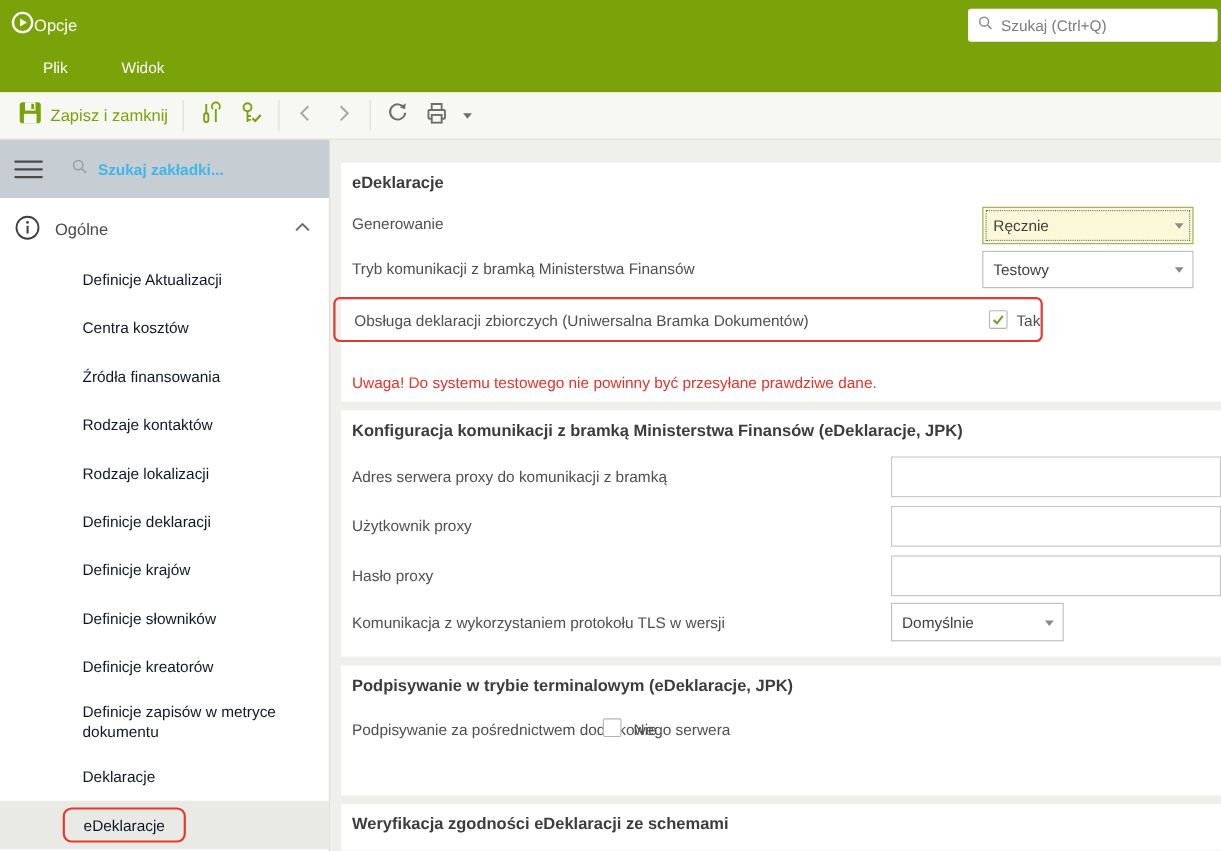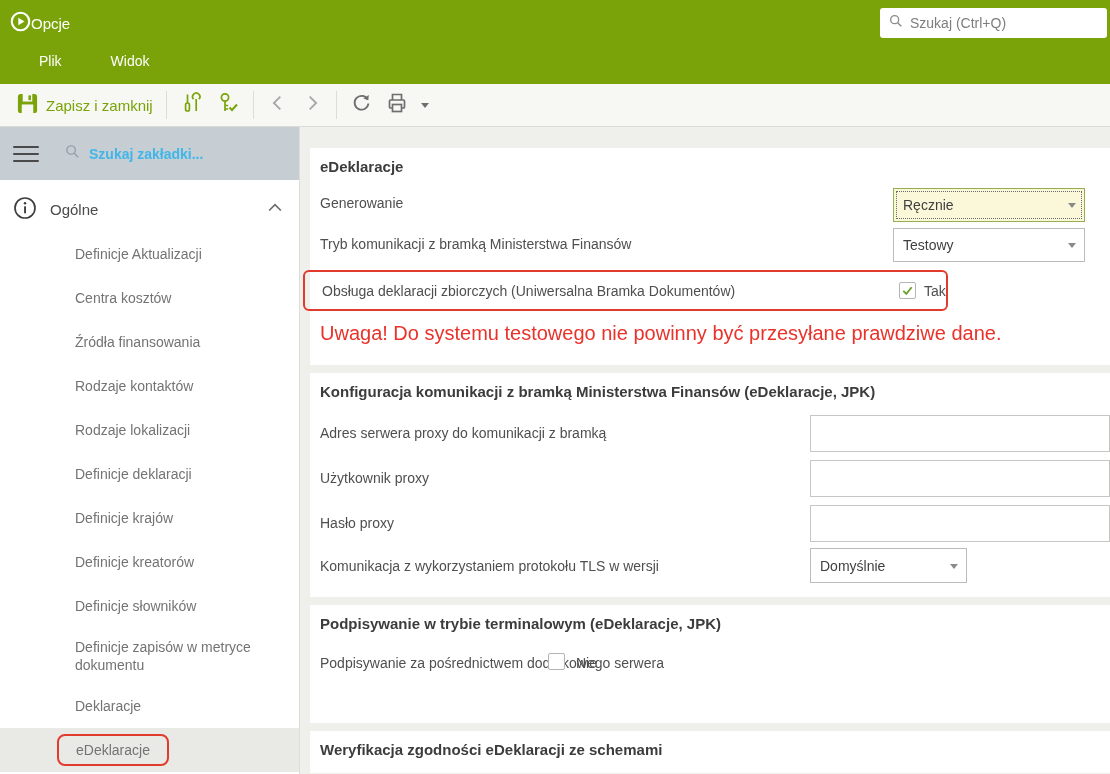--- a/index.html
+++ b/index.html
@@ -27,37 +27,37 @@
   .sb-header { height:53px; background:#c6cdd3; display:flex; align-items:center; }
   .sb-burger { margin-left:13px; width:26px; display:flex; flex-direction:column; gap:5px; padding:4px 0; }
   .sb-burger i { display:block; height:2px; background:#4a4a4a; border-radius:1px; }
   .sb-search { display:flex; align-items:center; gap:8px; margin-left:25px; }
   .sb-search input { border:none; outline:none; background:transparent; font-size:14px; width:150px; color:#6d28d9; font-family:"Liberation Sans",sans-serif;font-weight:bold; }
   .sb-search input::placeholder { color:#41b6e8; opacity:1; }
   .sb-group { height:45px; margin-top:7px; display:flex; align-items:center; }
   .sb-group .gicon { margin-left:13px; }
   .sb-group .glabel { margin-left:13px; font-size:15px; color:#4a4a4a; }
   .sb-group .chev { margin-left:auto; margin-right:14px; }
-  .sb-item { height:44px; display:flex; align-items:center; padding-left:75px; font-size:14px; color:#737373; cursor:default; }
+  .sb-item { height:44px; display:flex; align-items:center; padding-left:75px; font-size:14px; color:#0f172a; cursor:default; }
   .sb-item.two-line { height:56px; line-height:18px; padding-right:38px; }
   .sb-item.selected { background:#e9e9e6; padding-left:0; }
   .sb-item.selected .red-box { margin-left:57px; border:2px solid #e23b2e; border-radius:8px; padding:6px 17px; }
 
   
   .main { position:absolute; left:300px; top:127px; width:810px; height:647px; background:#efefec; padding:21px 0 0 10px; }
   .card { background:#fff; width:800px; margin-bottom:8px; position:relative; }
   .card h2 { position:absolute; left:10px; top:10px; font-size:15px; font-weight:700; color:#3c3c3c; }
   .flabel { position:absolute; left:10px; font-size:14px; color:#4f4f4f; white-space:nowrap; }
   .combo { position:absolute; height:34px; border:1px solid #bcbcba; background:#fff; display:flex; align-items:center; padding-left:9px; font-size:14px; color:#3f3f3f; }
   .combo .arrow { position:absolute; right:8px; top:50%; margin-top:-2px; width:0; height:0; border-left:4px solid transparent; border-right:4px solid transparent; border-top:5px solid #8a8a8a; }
   .combo.hl { background:#fbf8da; border:1px solid #97ad52; outline:1px dotted #6a6a6a; outline-offset:-4px; }
   .txt-input { position:absolute; left:500px; right:0; height:37px; border:1px solid #c6c6c4; background:#fff; font-size:14px; padding:0 8px; font-family:"Liberation Sans",sans-serif; color:#3f3f3f; outline:none; }
   .checkbox { position:absolute; width:17px; height:17px; background:#fff; border:1px solid #b5b5b3; border-radius:2px; display:flex; align-items:center; justify-content:center; }
   .cb-label { position:absolute; font-size:14px; color:#4f4f4f; }
-  .warning { position:absolute; left:10px; top:174px; font-size:20px; color:#e9322a; }
+  .warning { position:absolute; left:10px; top:192px; font-size:14px; color:#e9322a; }
   .annot { position:absolute; border:2px solid #e23b2e; border-radius:6px; }
   .card1 { height:217px; }
   .card2 { height:224px; }
   .card3 { height:118px; }
   .card4 { height:42px; }
 </style>
 </head>
 <body>
 
 <div class="titlebar">
@@ -188,22 +188,22 @@
     </span>
   </div>
   <div>
     <div class="sb-item">Definicje Aktualizacji</div>
     <div class="sb-item">Centra kosztów</div>
     <div class="sb-item">Źródła finansowania</div>
     <div class="sb-item">Rodzaje kontaktów</div>
     <div class="sb-item">Rodzaje lokalizacji</div>
     <div class="sb-item">Definicje deklaracji</div>
     <div class="sb-item">Definicje krajów</div>
+    <div class="sb-item">Definicje słowników</div>
     <div class="sb-item">Definicje kreatorów</div>
-    <div class="sb-item">Definicje słowników</div>
     <div class="sb-item two-line">Definicje zapisów w metryce dokumentu</div>
     <div class="sb-item">Deklaracje</div>
     <div class="sb-item selected">
       <span class="red-box">
         <span>eDeklaracje</span>
       </span>
     </div>
   </div>
 </div>
 

